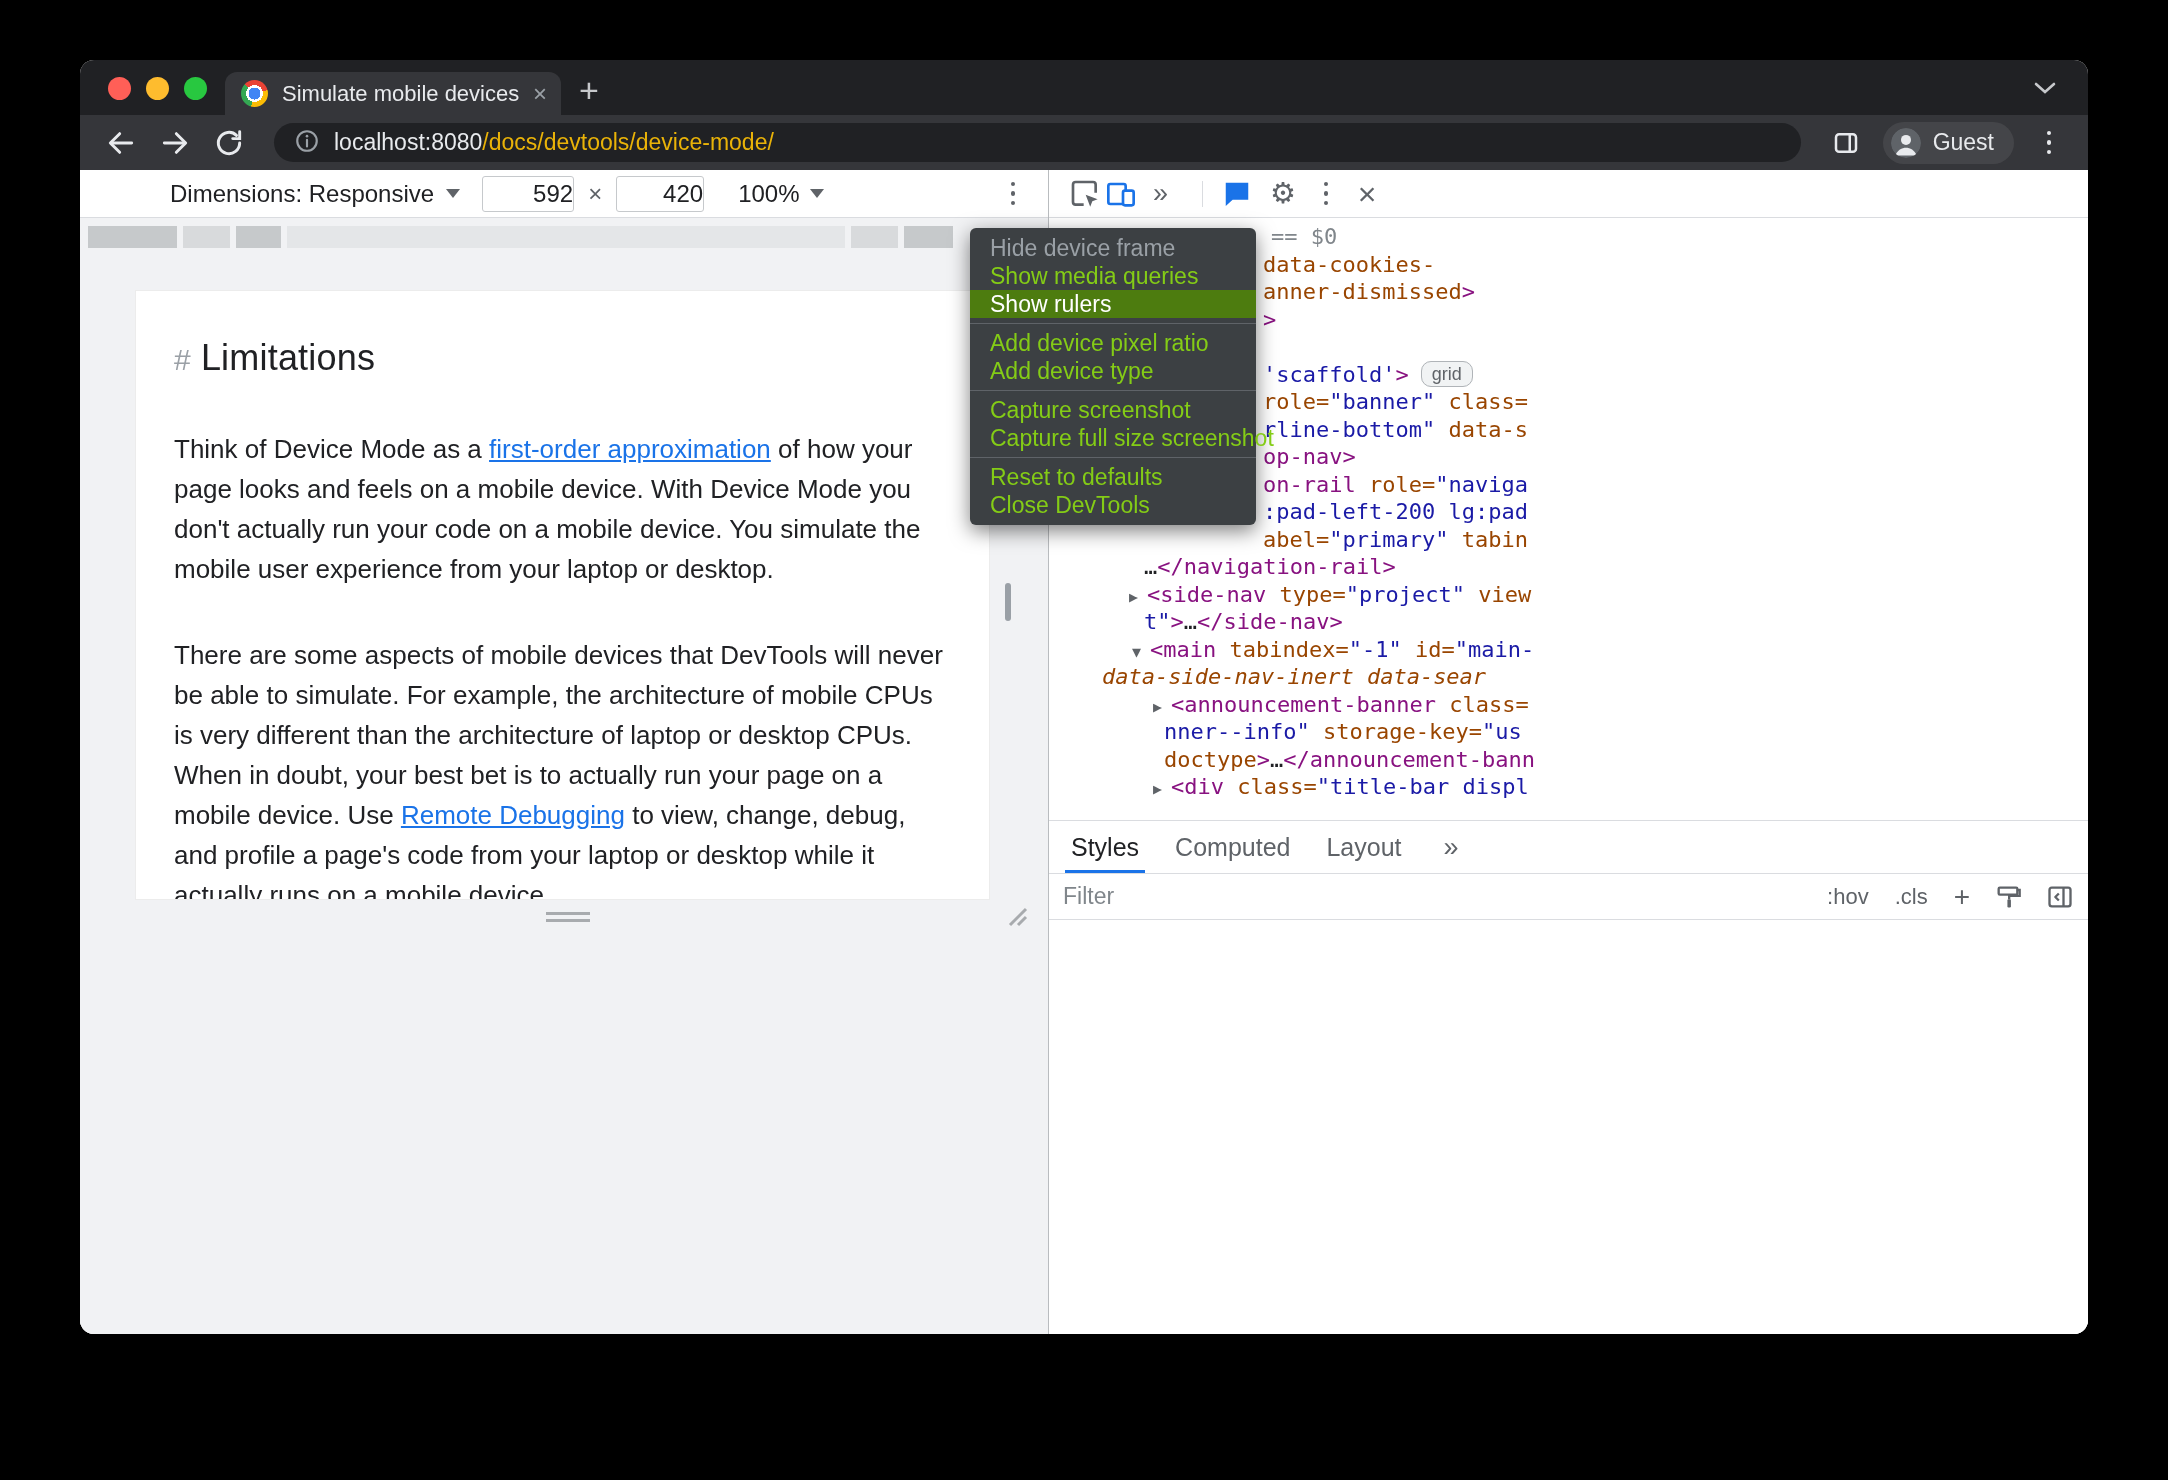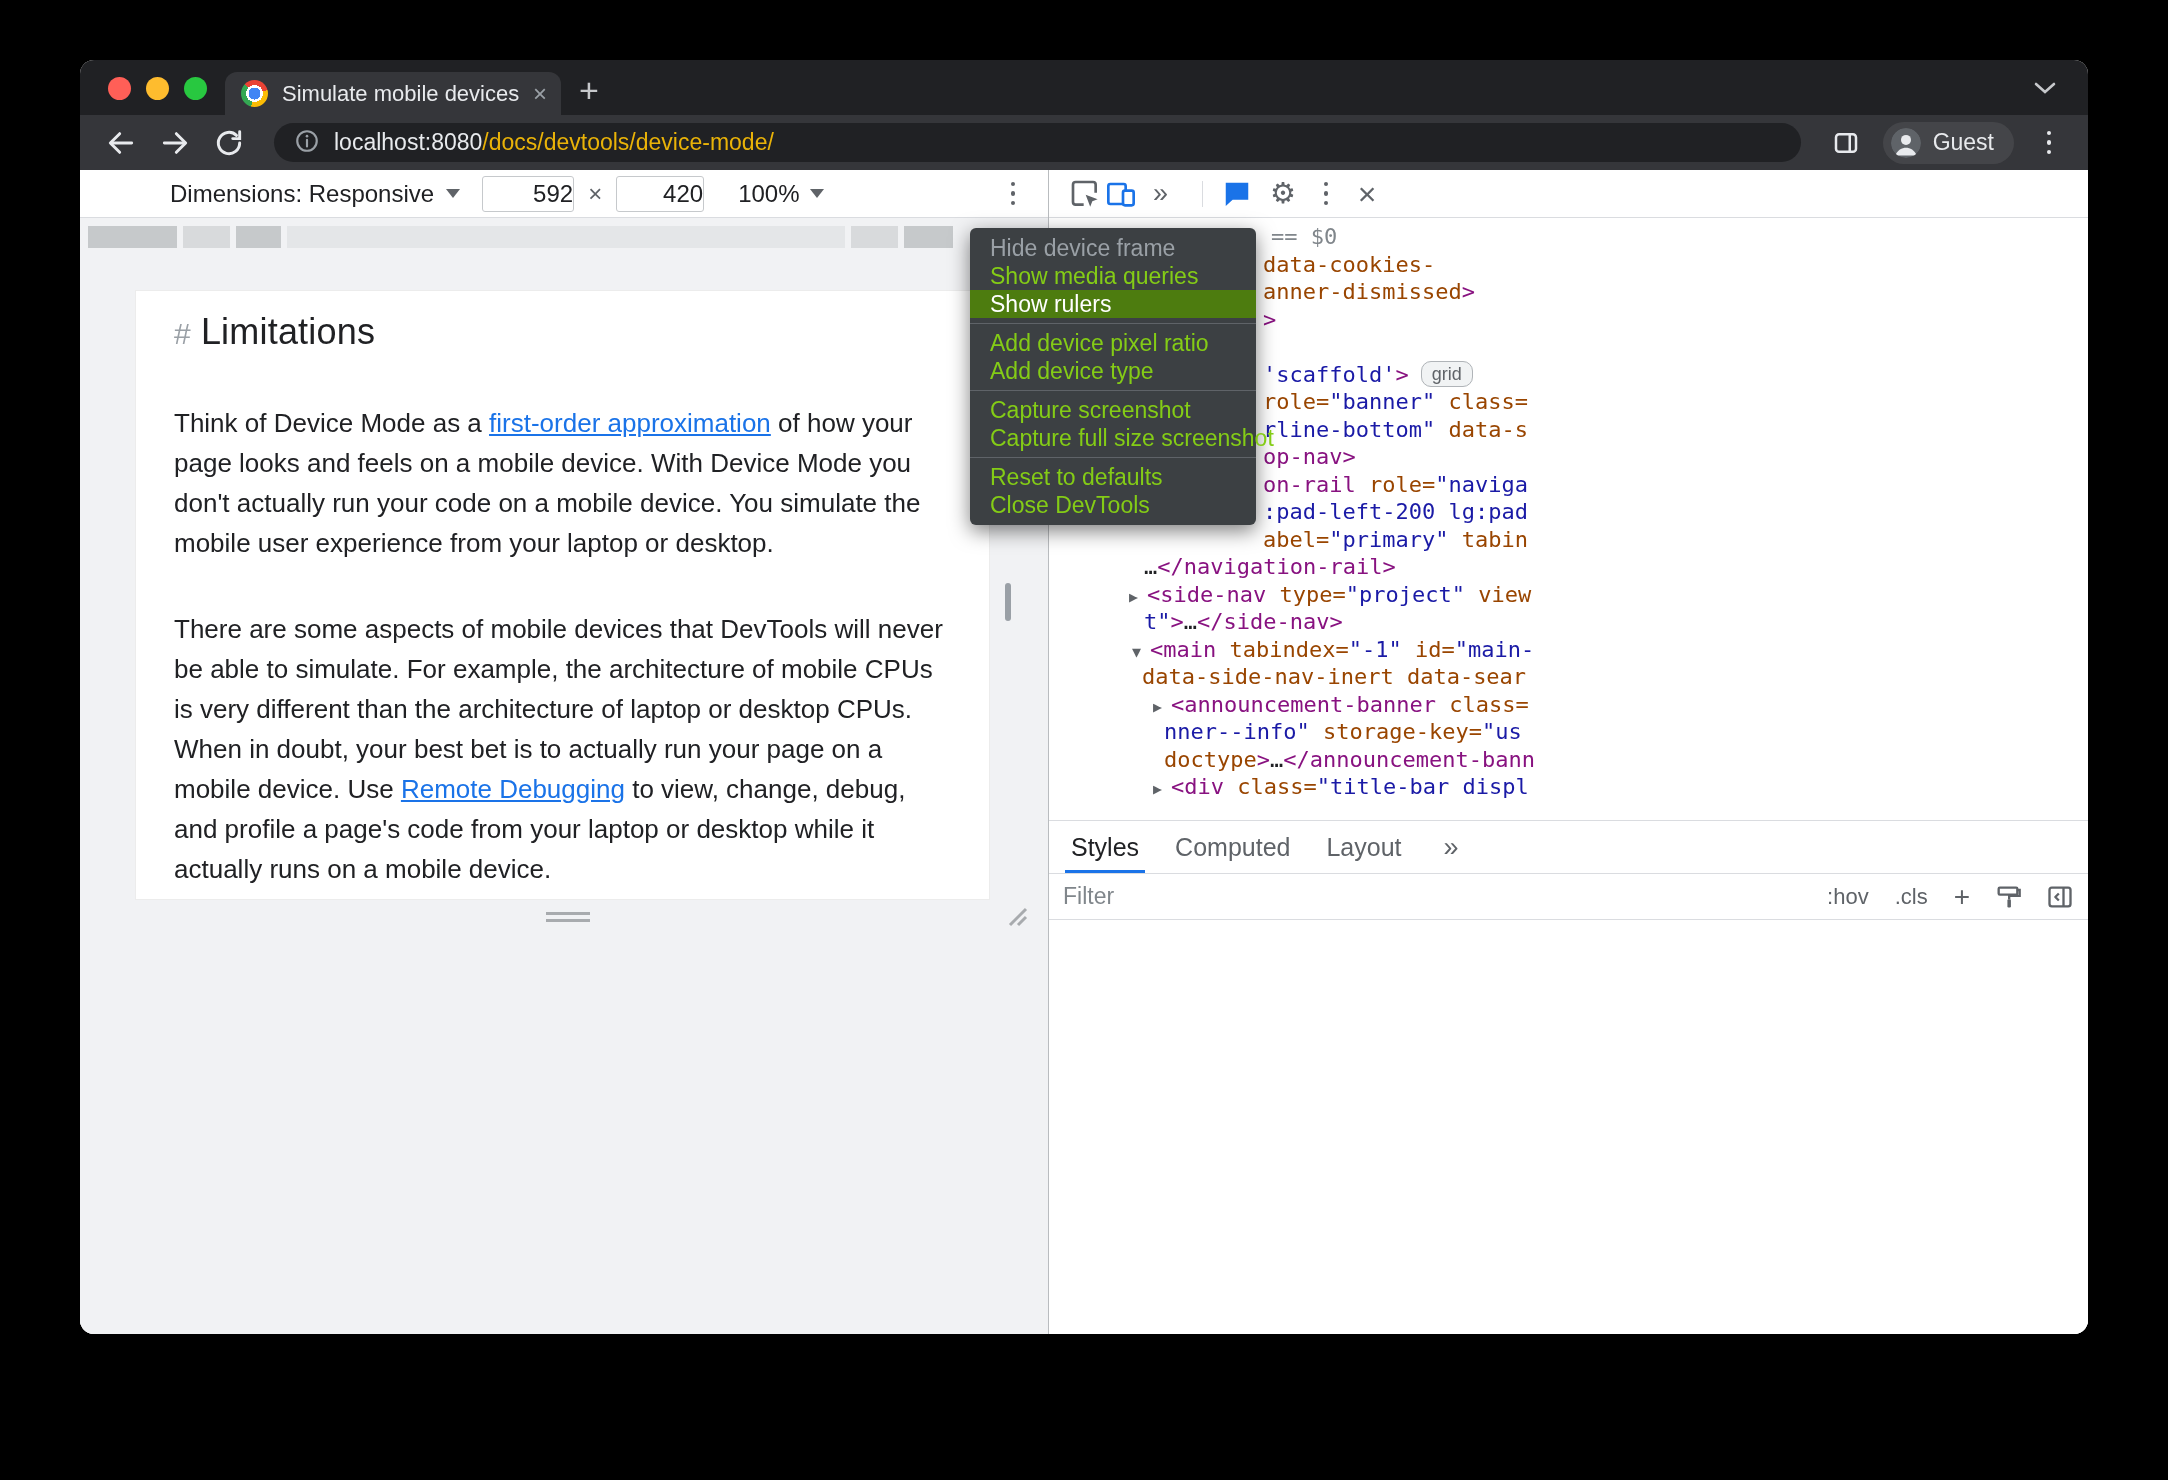--- a/index.html
+++ b/index.html
@@ -63,21 +63,21 @@
   .zoom-dd .lbl { font-size:24px; color:#202124; }
   .device-toolbar .kebab { margin-left:auto; margin-right:20px; }
 
   
   .viewport { flex:1; position:relative; background:#f1f2f4; overflow:hidden; }
   .media-bar { position:absolute; left:0; top:8px; width:100%; height:22px; }
   .media-bar i { position:absolute; top:0; height:22px; display:block; }
 
   .page-card { position:absolute; left:55px; top:72px; width:855px; height:610px; background:#fff;
     border:1px solid #ececec; padding:0 38px; overflow:hidden; }
-  .page-card h2 { padding-top:20px; font-size:36px; font-weight:400; color:#202124; letter-spacing:.2px; }
+  .page-card h2 { padding-top:46px; font-size:36px; font-weight:400; color:#202124; letter-spacing:.2px; }
   .hash { color:#9aa0a6; font-size:30px; margin-right:10px; }
   .article-body p { margin-top:50px; font-size:26px; line-height:40px; color:#202124; }
   .article-body p + p { margin-top:46px; }
   a.doclink { color:#1a73e8; text-decoration:underline; cursor:pointer; }
 
   .vp-scrollbar { position:absolute; left:925px; top:365px; width:6px; height:38px; background:#9aa0a6; border-radius:3px; }
   .h-handle { position:absolute; left:466px; top:694px; width:44px; height:10px;
     border-top:3px solid #a8abae; border-bottom:3px solid #a8abae; }
   .corner-handle { position:absolute; left:922px; top:683px; }
 
@@ -301,21 +301,21 @@
             <div class="code-line" style="padding-left: 214px;"><span class="tok-attr">role=</span><span class="tok-val">"banner"</span><span class="tok-attr"> class=</span></div>
             <div class="code-line" style="padding-left: 214px;"><span class="tok-val">rline-bottom"</span><span class="tok-attr"> data-s</span></div>
             <div class="code-line" style="padding-left: 214px;"><span class="tok-tag">op-nav&gt;</span></div>
             <div class="code-line" style="padding-left: 214px;"><span class="tok-tag">on-rail</span><span class="tok-attr"> role=</span><span class="tok-val">"naviga</span></div>
             <div class="code-line" style="padding-left: 214px;"><span class="tok-val">:pad-left-200 lg:pad</span></div>
             <div class="code-line" style="padding-left: 214px;"><span class="tok-attr">abel=</span><span class="tok-val">"primary"</span><span class="tok-attr"> tabin</span></div>
             <div class="code-line" style="padding-left: 95px;"><span class="tok-plain">…</span><span class="tok-tag">&lt;/navigation-rail&gt;</span></div>
             <div class="code-line" style="padding-left: 80px;"><span class="tok-arrow">▶ </span><span class="tok-tag">&lt;side-nav</span><span class="tok-attr"> type=</span><span class="tok-val">"project"</span><span class="tok-attr"> view</span></div>
             <div class="code-line" style="padding-left: 95px;"><span class="tok-val">t"</span><span class="tok-tag">&gt;</span><span class="tok-plain">…</span><span class="tok-tag">&lt;/side-nav&gt;</span></div>
             <div class="code-line" style="padding-left: 83px;"><span class="tok-arrow">▼ </span><span class="tok-tag">&lt;main</span><span class="tok-attr"> tabindex=</span><span class="tok-val">"-1"</span><span class="tok-attr"> id=</span><span class="tok-val">"main-</span></div>
-            <div class="code-line" style="padding-left: 93px;"><span class="tok-attr">data-side-nav-inert data-sear</span></div>
+            <div class="code-line" style="padding-left: 53px; font-style: italic;"><span class="tok-attr">data-side-nav-inert data-sear</span></div>
             <div class="code-line" style="padding-left: 104px;"><span class="tok-arrow">▶ </span><span class="tok-tag">&lt;announcement-banner</span><span class="tok-attr"> class=</span></div>
             <div class="code-line" style="padding-left: 115px;"><span class="tok-val">nner--info"</span><span class="tok-attr"> storage-key=</span><span class="tok-val">"us</span></div>
             <div class="code-line" style="padding-left: 115px;"><span class="tok-attr">doctype</span><span class="tok-tag">&gt;</span><span class="tok-plain">…</span><span class="tok-tag">&lt;/announcement-bann</span></div>
             <div class="code-line" style="padding-left: 104px;"><span class="tok-arrow">▶ </span><span class="tok-tag">&lt;div</span><span class="tok-attr"> class=</span><span class="tok-val">"title-bar displ</span></div>
           </div>
 
 
         <div class="dt-tabs">
           <span class="dt-tab active">Styles</span>
             <span class="dt-tab">Computed</span>

